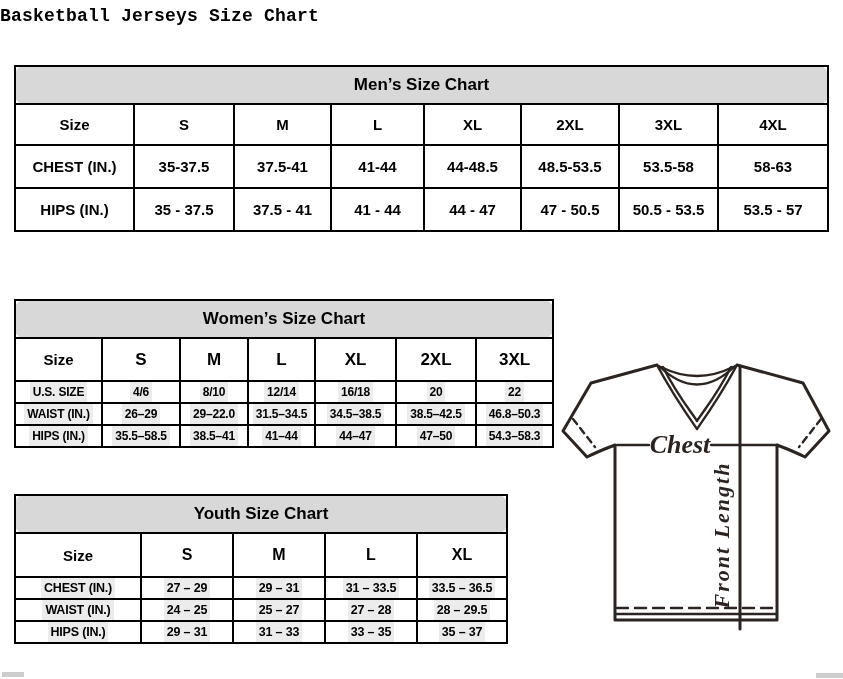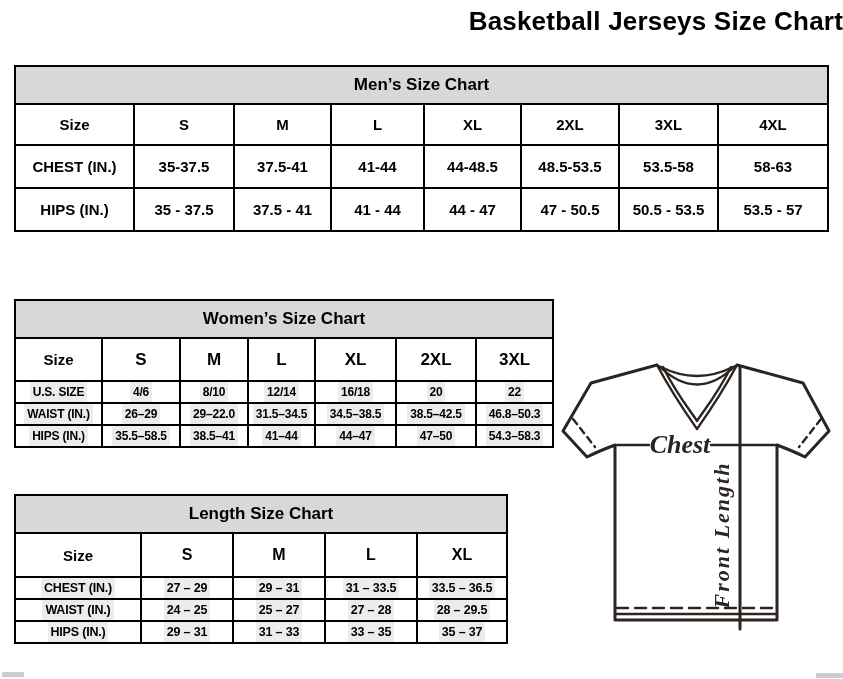--- a/index.html
+++ b/index.html
@@ -1,24 +1,24 @@
 <!DOCTYPE html>
 <html style="--header-bg: #d8d8d8; --border-color: #000000; --text-color: #000000; --highlight-bg: #ececec; --stroke: #2b2420;"><head>
 <meta charset="utf-8">
 <style>
   html,body{margin:0;padding:0;background:#fff;}
   .canvas{position:relative;width:843px;height:679px;background:#fff;overflow:hidden;
           font-family:"Liberation Sans",sans-serif;color:var(--text-color,#000);}
-  .page-title{position:absolute;top:6px;left:0;width:100%;text-align:right;margin:0;
-              font-size:26px;font-weight:bold;letter-spacing:0.2px;}
+  .page-title{position:absolute;top:6px;left:0;width:100%;text-align:left;margin:0;
+              font-size:18px;font-weight:bold;letter-spacing:0.2px;font-family:Liberation Mono, monospace;}
   table.tbl{position:absolute;border-collapse:collapse;table-layout:fixed;
             border:2px solid var(--border-color,#000);}
   .tbl td{border:2px solid var(--border-color,#000);text-align:center;vertical-align:middle;
           font-weight:bold;padding:0 2px;overflow:hidden;white-space:nowrap;}
-  .tbl .cap{background:var(--header-bg,#d8d8d8);font-size:17px;height:36px;}
+  .tbl .cap{background:var(--header-bg,#d8d8d8);font-size:17px;height:36px;border-radius:9px;}
   
   .mens{left:14px;top:65px;width:813px;}
   .mens tr.head{height:41px;}
   .mens tr.data{height:43px;}
   .mens .head td{font-size:15px;}
   .mens .data td{font-size:15px;}
   
   .womens{left:14px;top:299px;width:538px;}
   .womens tr.head{height:43px;}
   .womens tr.data{height:22px;}
@@ -159,21 +159,21 @@
   <table class="tbl youth">
     <colgroup>
         <col style="width:126px">
         <col style="width:92px">
         <col style="width:92px">
         <col style="width:92px">
         <col style="width:90px">
       </colgroup>
     <tbody>
         <tr>
-          <td class="cap" colspan="5">Length Size Chart</td>
+          <td class="cap" colspan="5">Youth Size Chart</td>
         </tr>
     <tr class="head">
       <td class="rowlabel">Size</td>
       <td>S</td>
       <td>M</td>
       <td>L</td>
       <td>XL</td>
     </tr>
     <tr class="data">
       <td><span class="hl">CHEST (IN.)</span></td>

